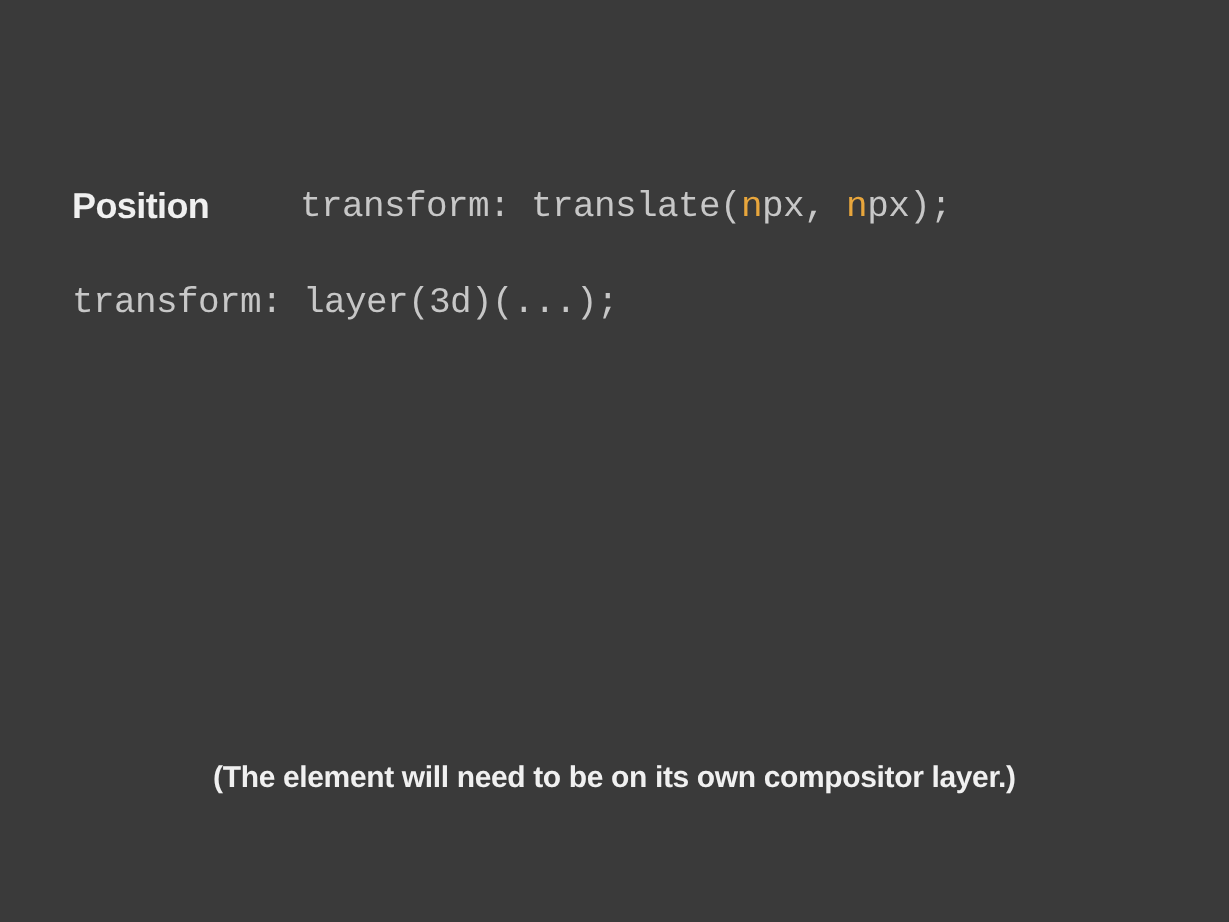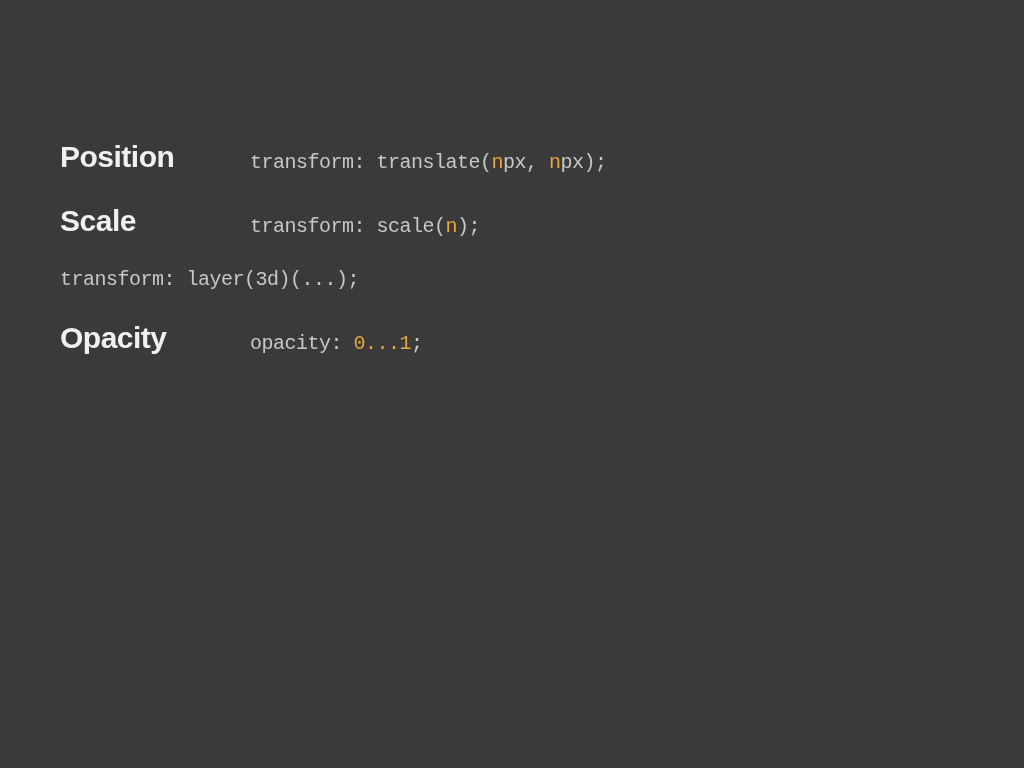--- a/index.html
+++ b/index.html
@@ -16,34 +16,35 @@
       padding: 140px 60px 0 60px;
       position: relative;
     }
     .rows {
       display: flex;
       flex-direction: column;
       gap: 30px;
     }
     .row {
       display: flex;
-      align-items: flex-end;
+      align-items: center;
+      margin-top: 16px;
     }
     .label {
       color: #f0f0f0;
       font-weight: 700;
       font-size: 30px;
       width: 190px;
       flex-shrink: 0;
       letter-spacing: -0.5px;
     }
     .code {
       color: #c7c7c7;
       font-family: "Menlo", "Consolas", "Courier New", monospace;
-      font-size: 20px;
+      font-size: 30px;
       white-space: pre;
       letter-spacing: -0.5px;
     }
     .hl {
       color: #e8a63c;
     }
     .footnote {
       position: absolute;
       bottom: 105px;
       left: 0;
@@ -58,24 +59,17 @@
 </head>
 <body>
 
 <div class="slide">
   <div class="rows">
       <div class="row">
         <div class="label">Position</div>
         <div class="code"><span>transform: translate(</span><span class="hl">n</span><span>px, </span><span class="hl">n</span><span>px);</span></div>
       </div>
       <div class="row">
-        <div class="label">Scale</div>
-        <div class="code"><span>transform: scale(</span><span class="hl">n</span><span>);</span></div>
-      </div>
-      <div class="row">
         <div class="code"><span>transform: layer(3d)(...);</span></div>
       </div>
-      <div class="row">
-        <div class="label">Opacity</div>
-        <div class="code"><span>opacity: </span><span class="hl">0...1</span><span>;</span></div>
-      </div>
     </div>
+  <div class="footnote">(The element will need to be on its own compositor layer.)</div>
 </div>
 
 </body></html>

